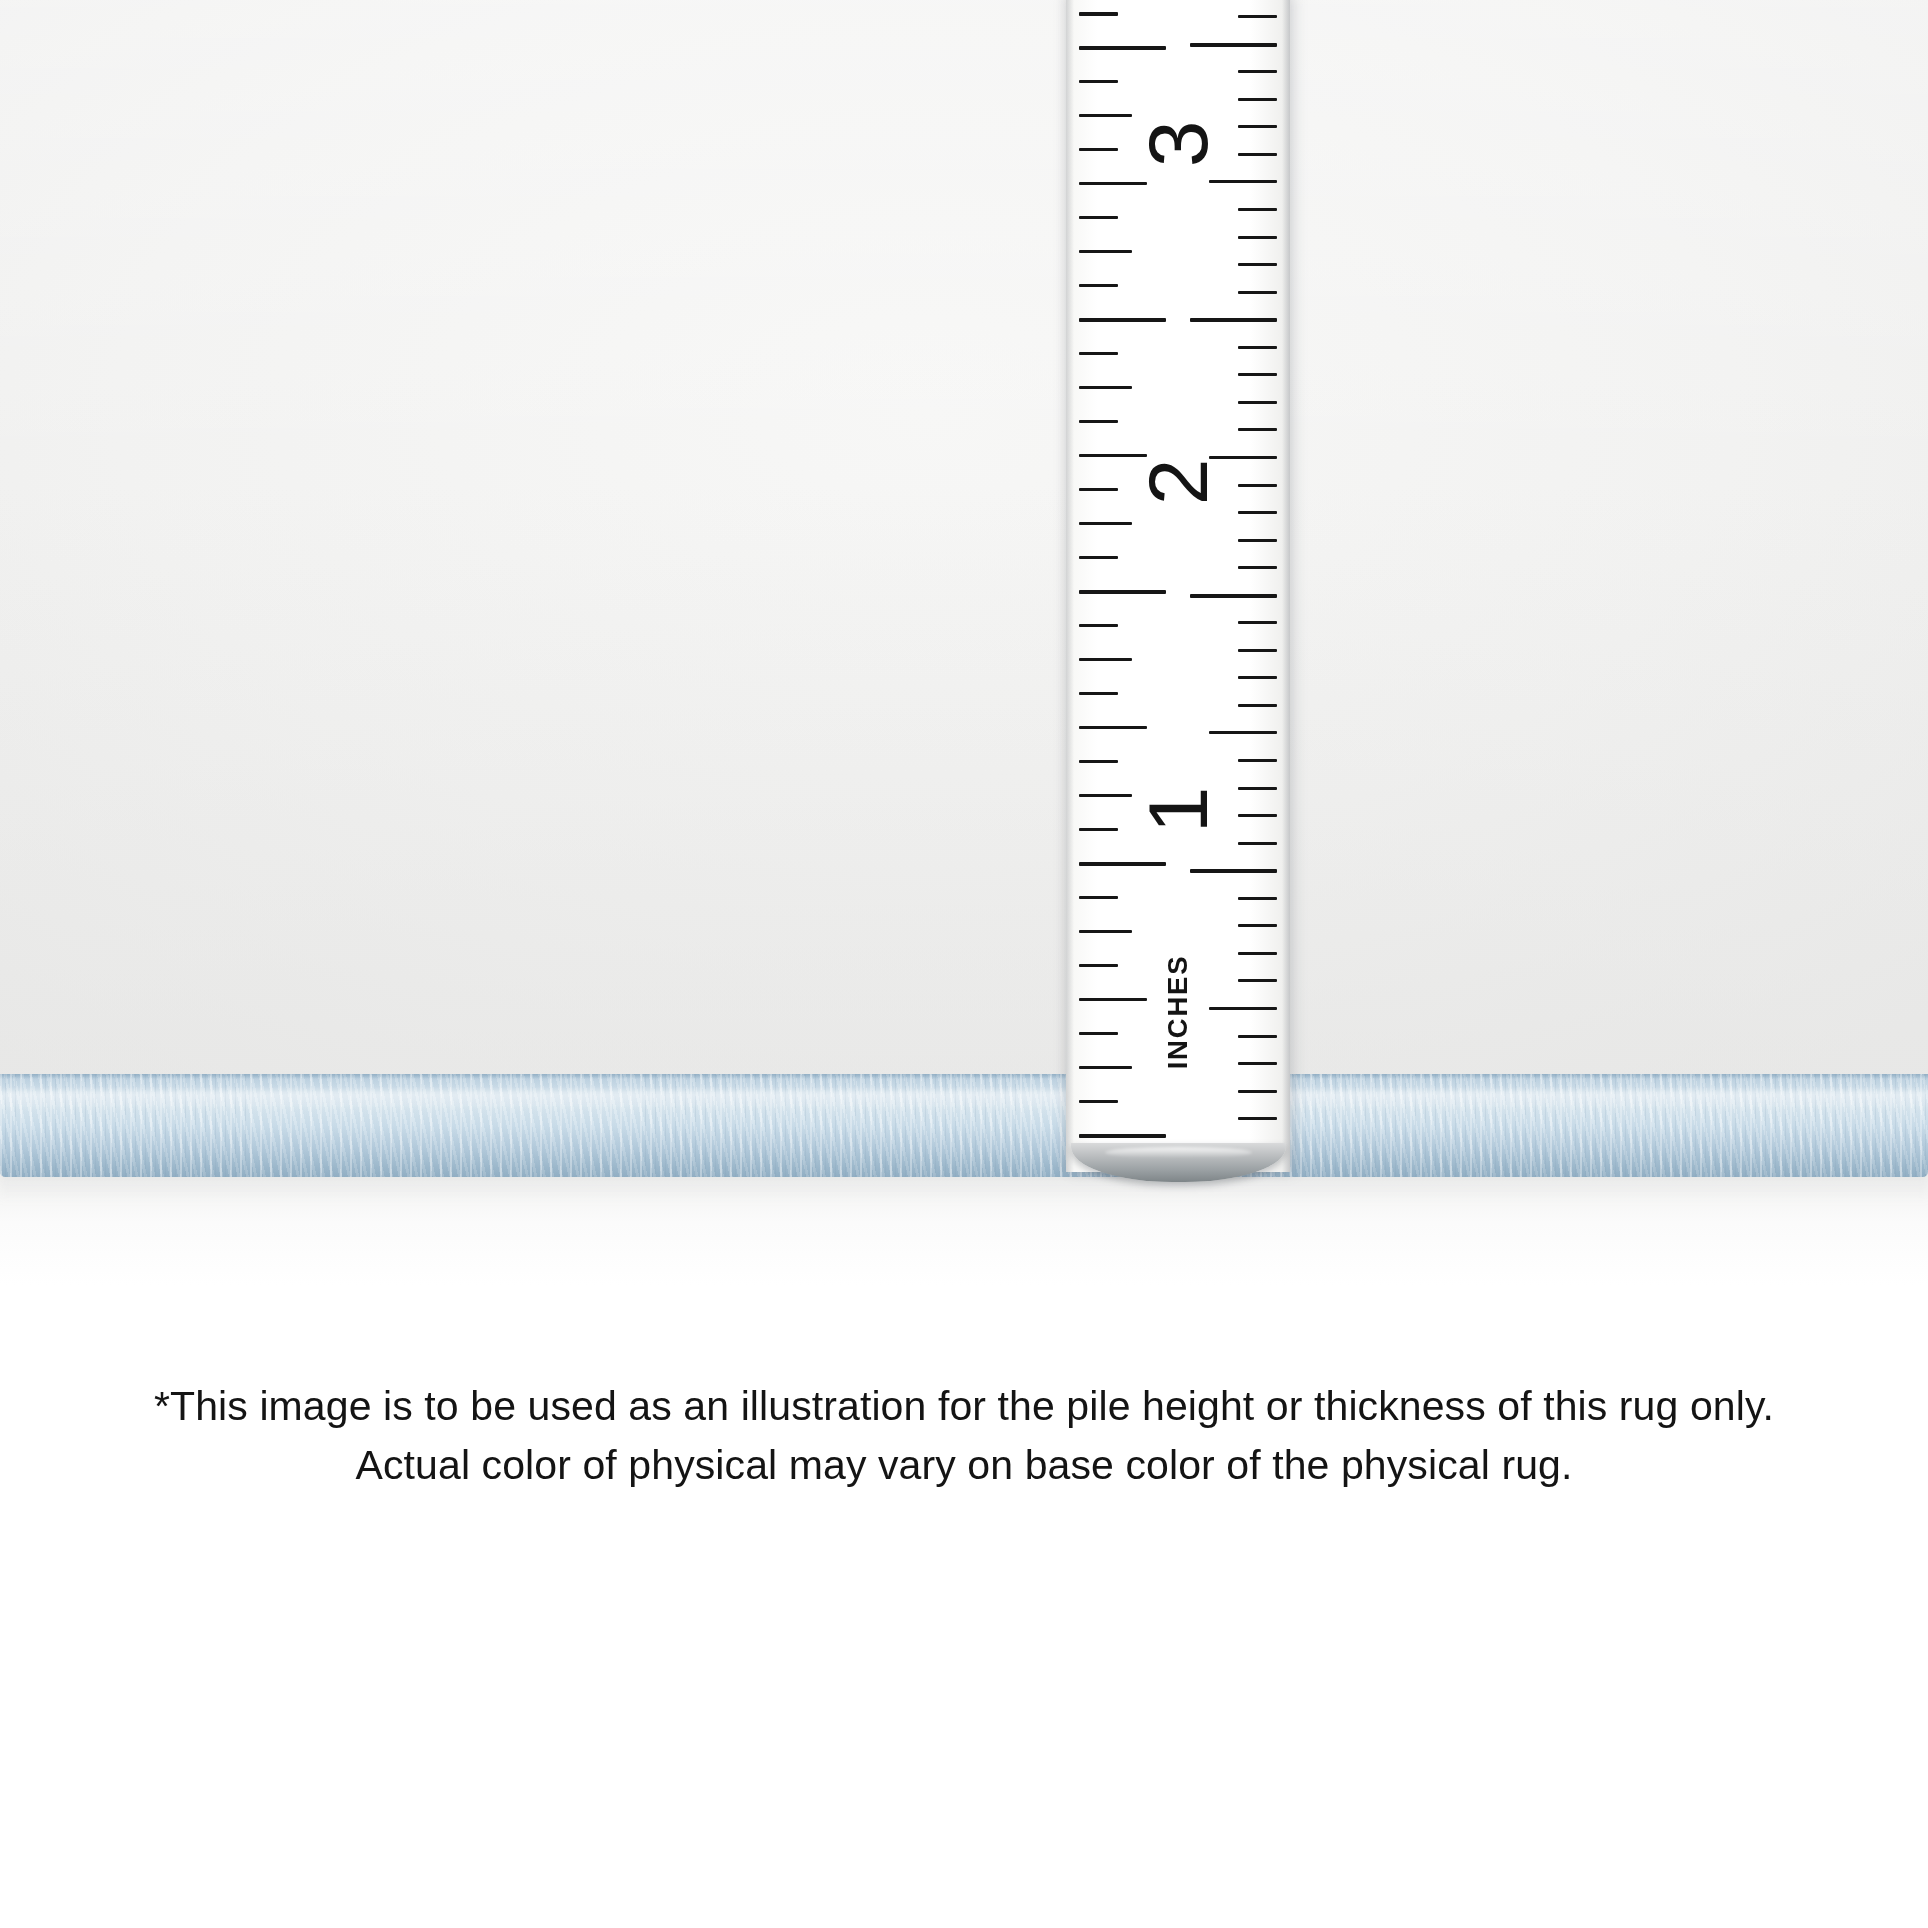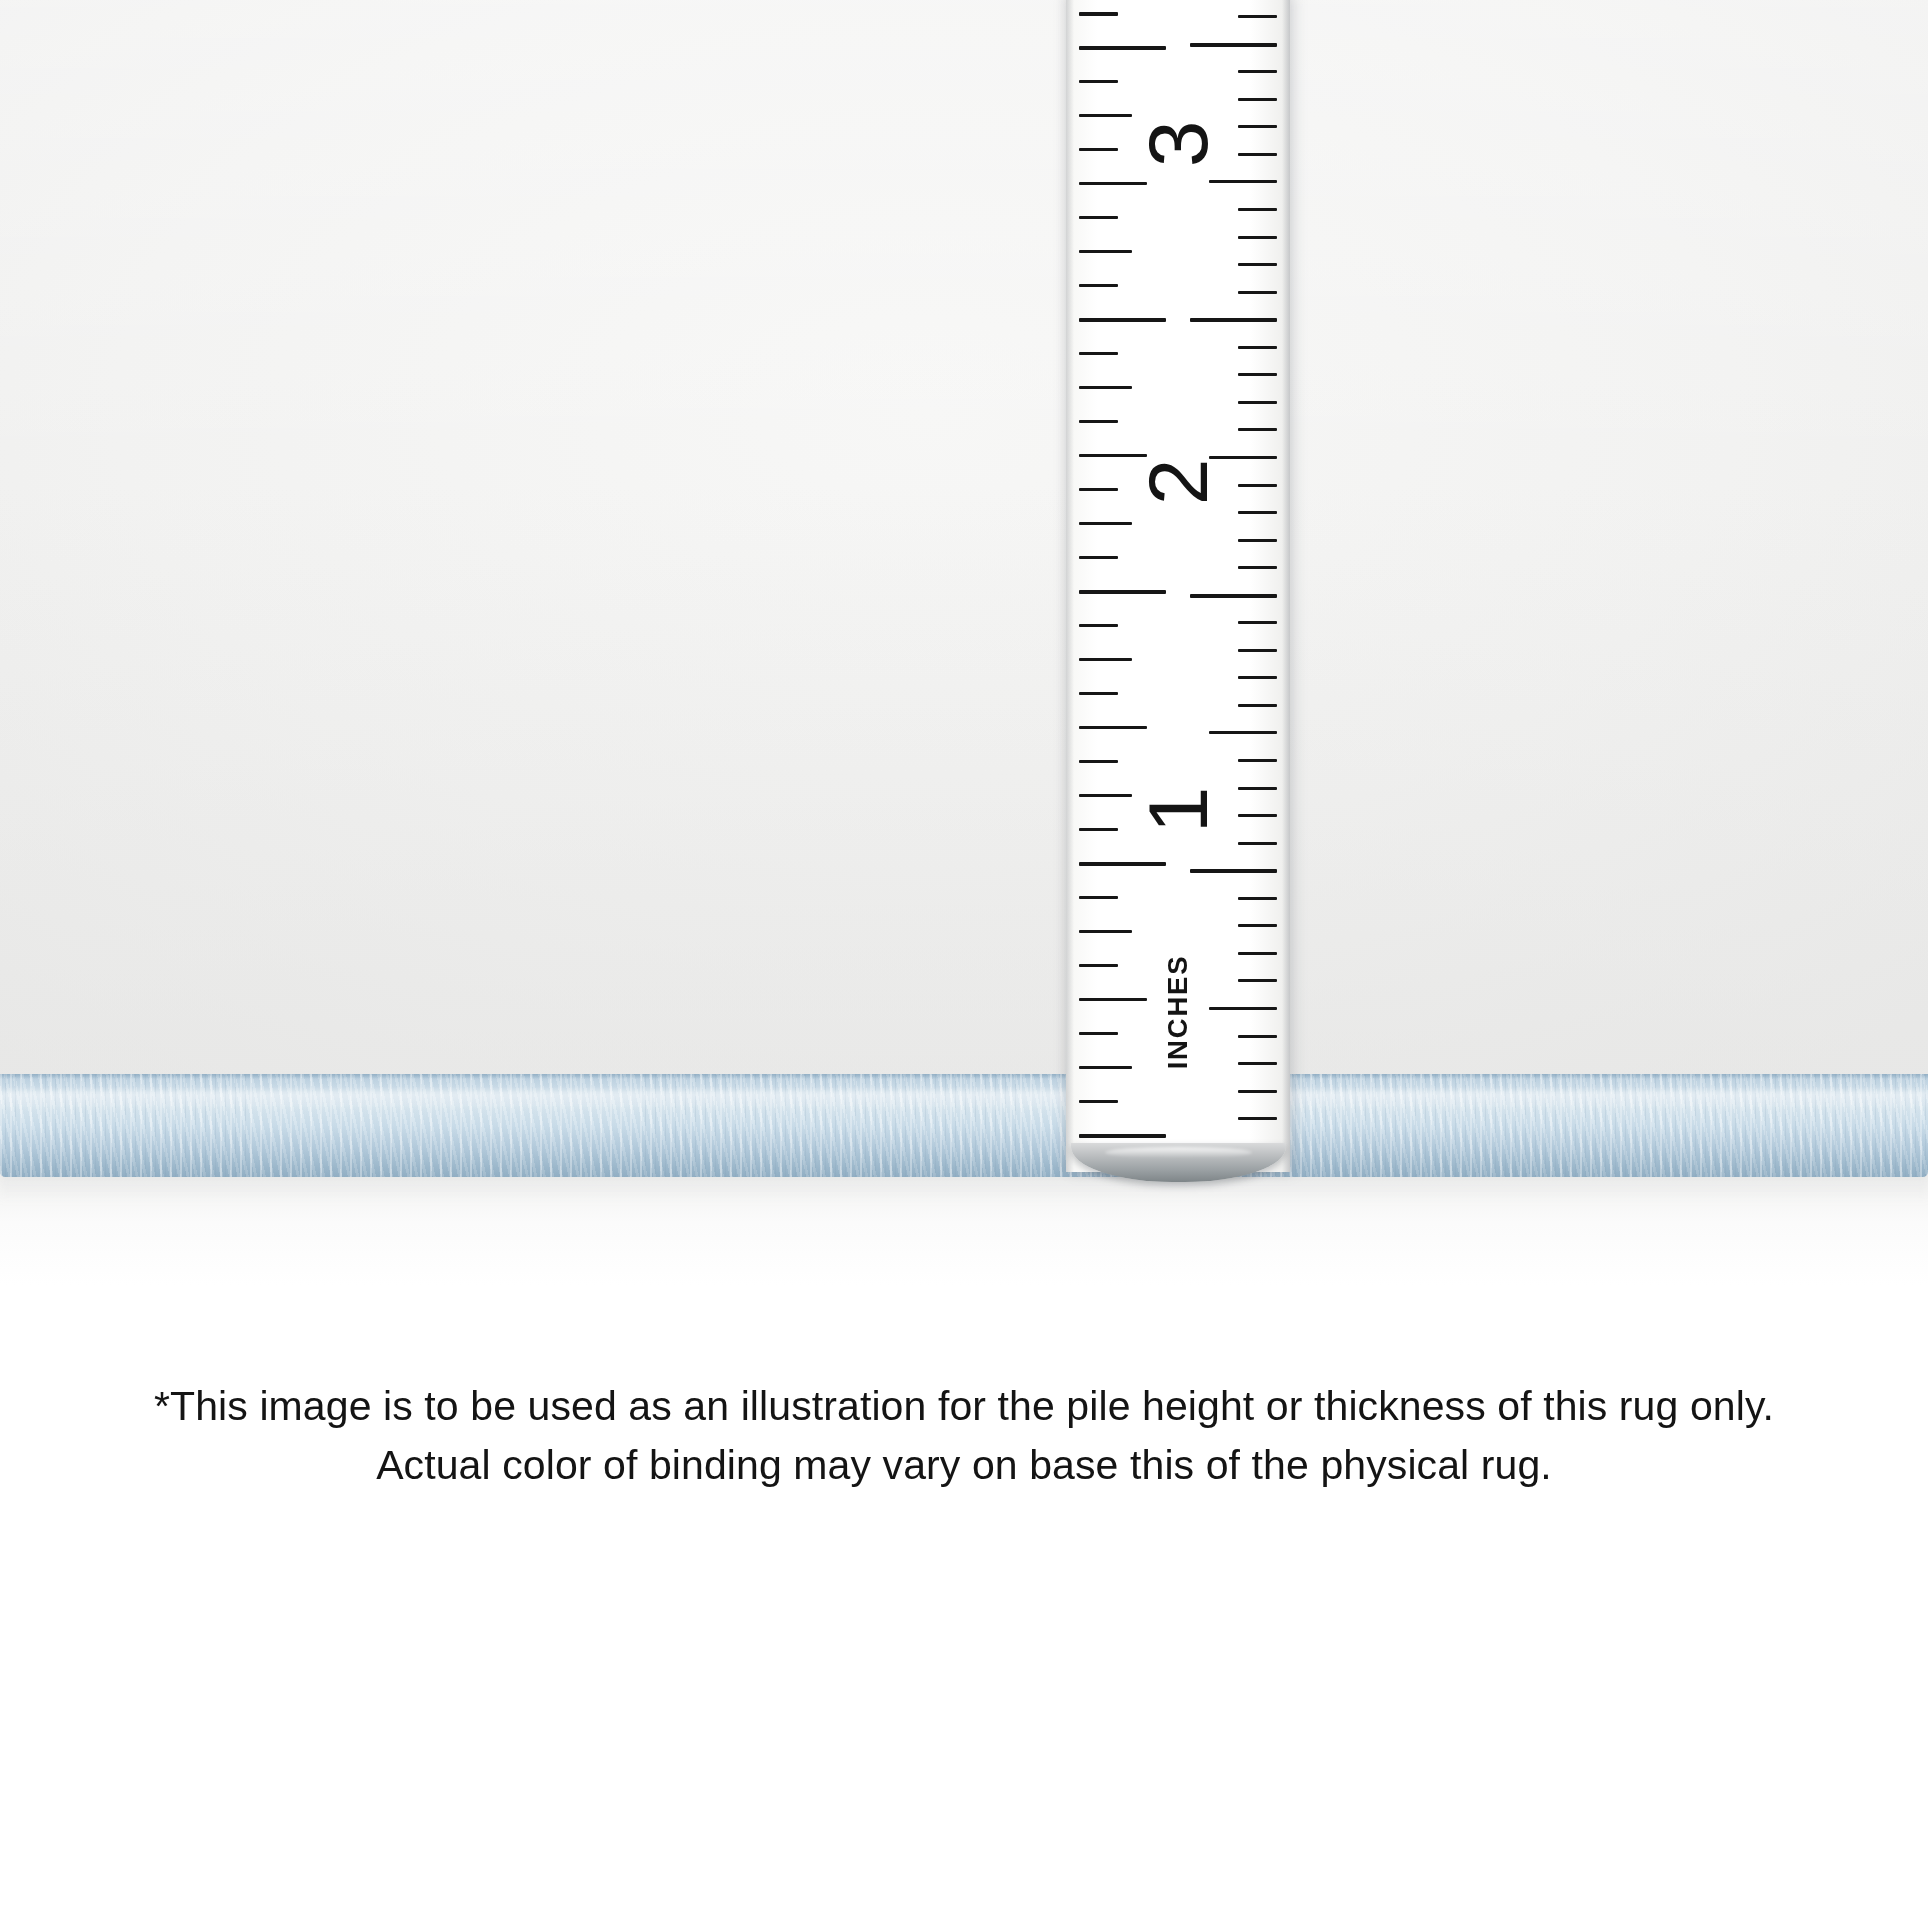--- a/index.html
+++ b/index.html
@@ -341,17 +341,17 @@
     </div>
 
     <div class="tape-tip">
       <div class="tip-shine"></div>
     </div>
 
   </div>
 
   <div class="caption">
     <span class="line">*This image is to be used as an illustration for the pile height or thickness of this rug only.</span>
-    <span class="line">Actual color of binding may vary on base this of the physical rug.</span>
+    <span class="line">Actual color of physical may vary on base color of the physical rug.</span>
   </div>
 
 </div>
 
 
 </body></html>

